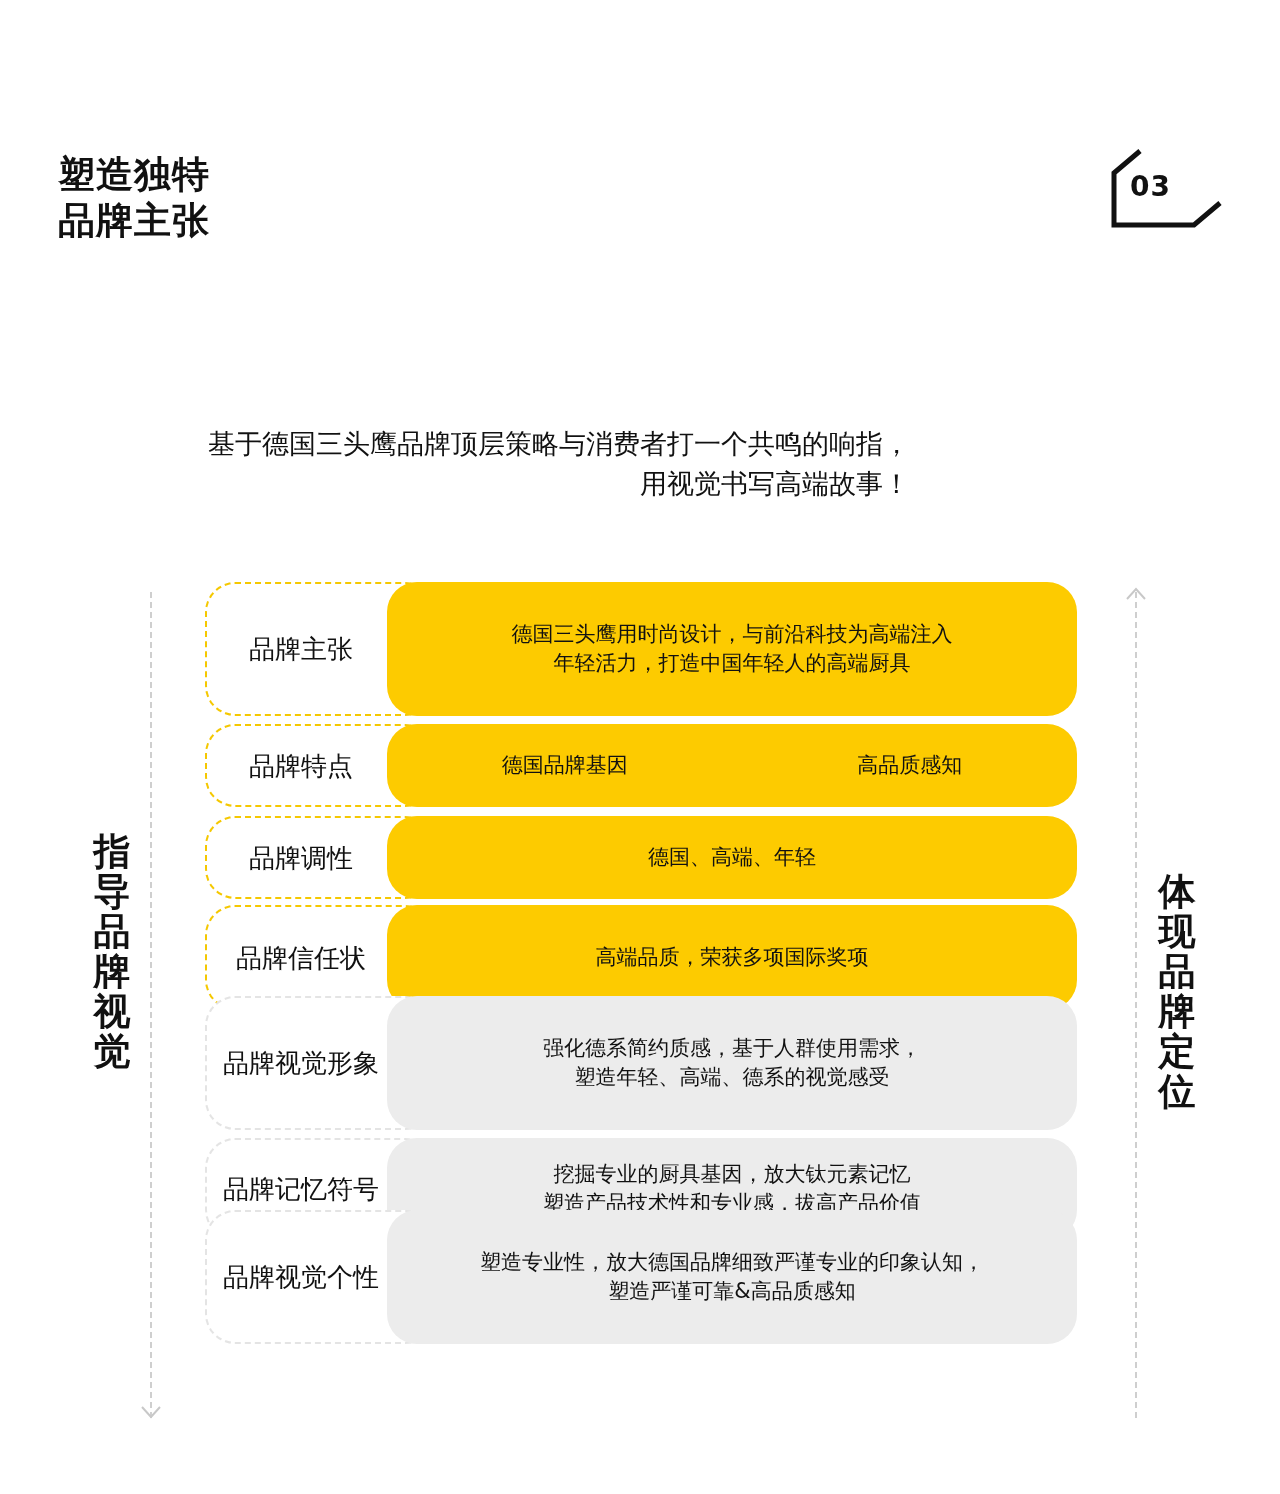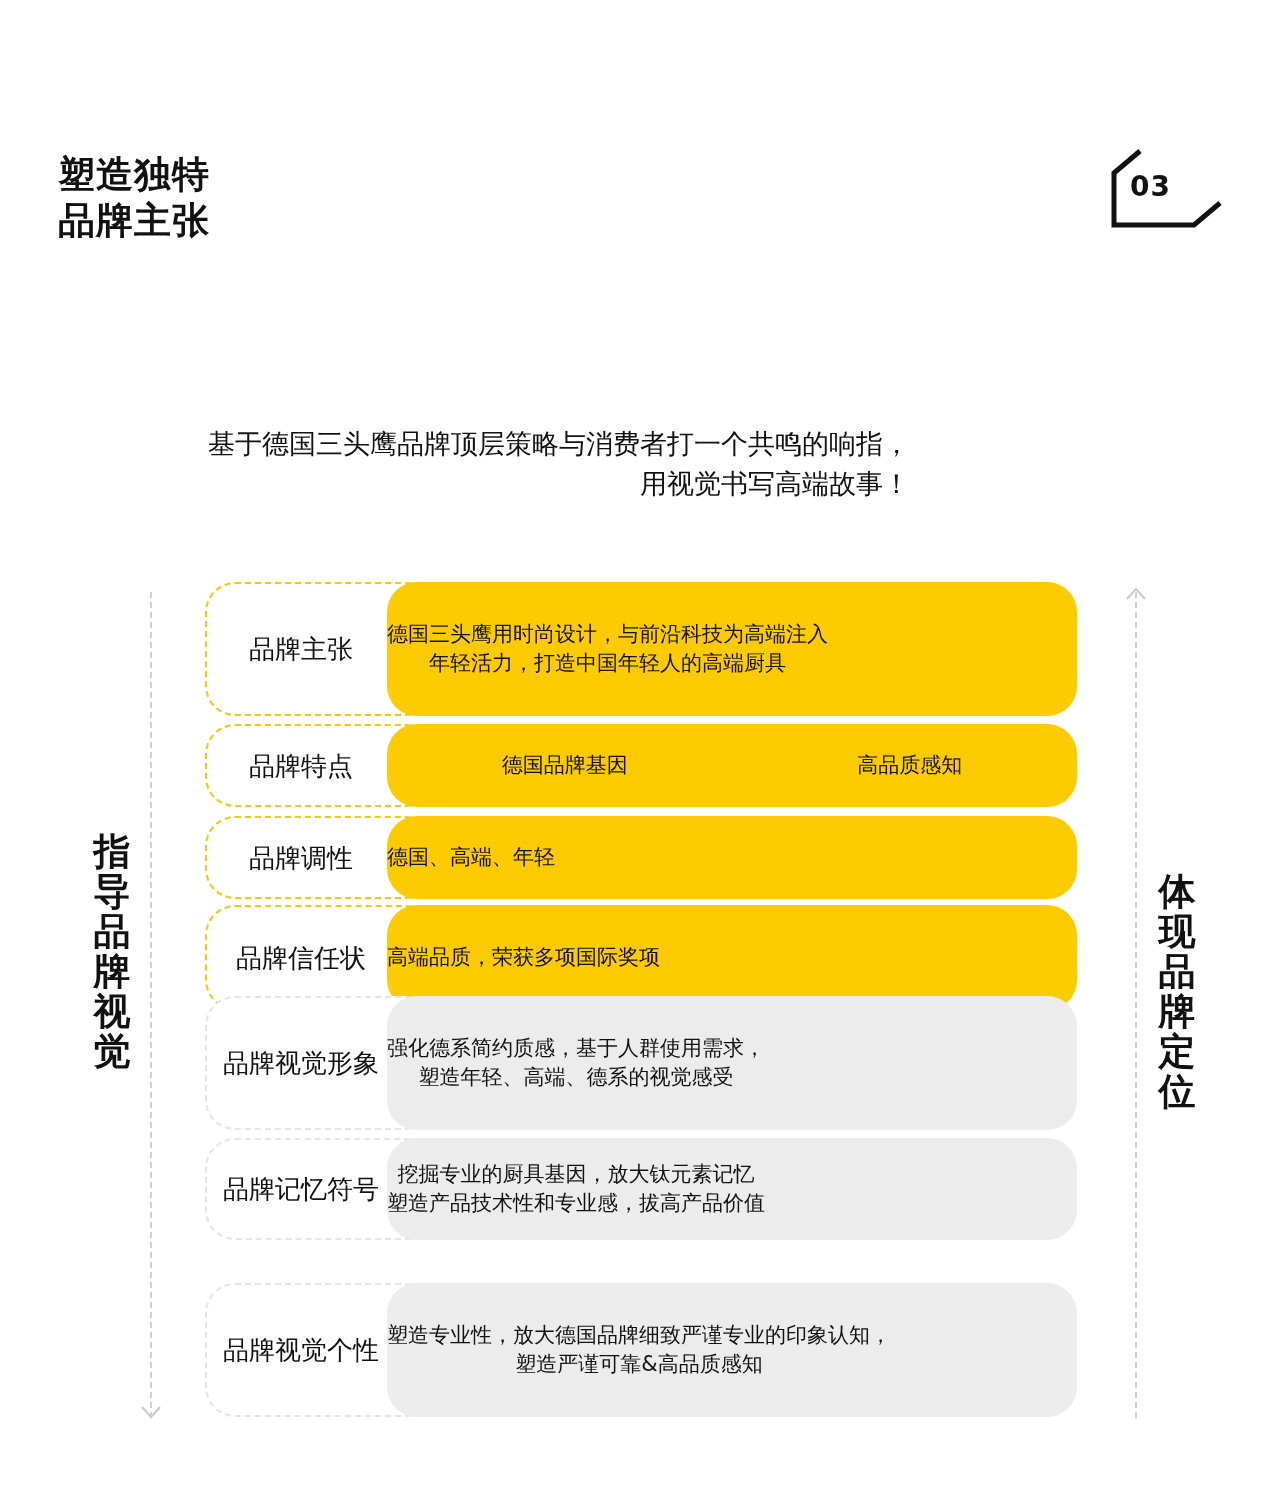--- a/index.html
+++ b/index.html
@@ -23,21 +23,21 @@
 
     .vertical-label { position: absolute; font-size: 37px; font-weight: bold; line-height: 40px; width: 44px; text-align: center; color: #111; }
     .vertical-label span { display: block; }
     .vl-left { left: 90px; top: 832px; }
     .vl-right { left: 1155px; top: 872px; }
 
     .row { position: absolute; left: 205px; width: 872px; }
     .row-label-box { position: absolute; left: 0; top: 0; bottom: 0; width: 230px; border: 2px dashed #f5c800; border-radius: 30px; border-right: none; background: #fff; }
     .row.grey .row-label-box { border-color: #e4e4e4; }
     .row-label { position: absolute; left: 0; width: 192px; top: 50%; transform: translateY(-50%); text-align: center; font-size: 26px; color: #111; white-space: nowrap; }
-    .row-content { position: absolute; left: 182px; right: 0; top: 0; bottom: 0; background: #fdcb00; border-radius: 30px; display: flex; align-items: center; justify-content: flex-start; text-align: center; font-size: 21px; line-height: 29px; color: #111; }
+    .row-content { position: absolute; left: 182px; right: 0; top: 0; bottom: 0; background: #fdcb00; border-radius: 30px; display: flex; align-items: center; justify-content: center; text-align: center; font-size: 21px; line-height: 29px; color: #111; }
     .row.grey .row-content { background: #ececec; }
     .row-content .line { display: block; white-space: nowrap; }
     .row-content .split { display: flex; width: 100%; justify-content: space-around; }
     .row-content .split span { white-space: nowrap; }
   </style>
 </head>
 <body>
 
 <div class="page-title">
   <div>塑造独特</div>
@@ -135,21 +135,21 @@
   <div class="row-label-box"></div>
   <div class="row-label">品牌记忆符号</div>
   <div class="row-content">
     <div>
       <span class="line">挖掘专业的厨具基因，放大钛元素记忆</span>
       <span class="line">塑造产品技术性和专业感，拔高产品价值</span>
     </div>
   </div>
 </div>
 
-<div class="row grey" style="top:1283px; height:134px;">
+<div class="row grey" style="top:1210px; height:134px;">
   <div class="row-label-box"></div>
   <div class="row-label">品牌视觉个性</div>
   <div class="row-content">
     <div>
       <span class="line">塑造专业性，放大德国品牌细致严谨专业的印象认知，</span>
       <span class="line">塑造严谨可靠&amp;高品质感知</span>
     </div>
   </div>
 </div>
 

